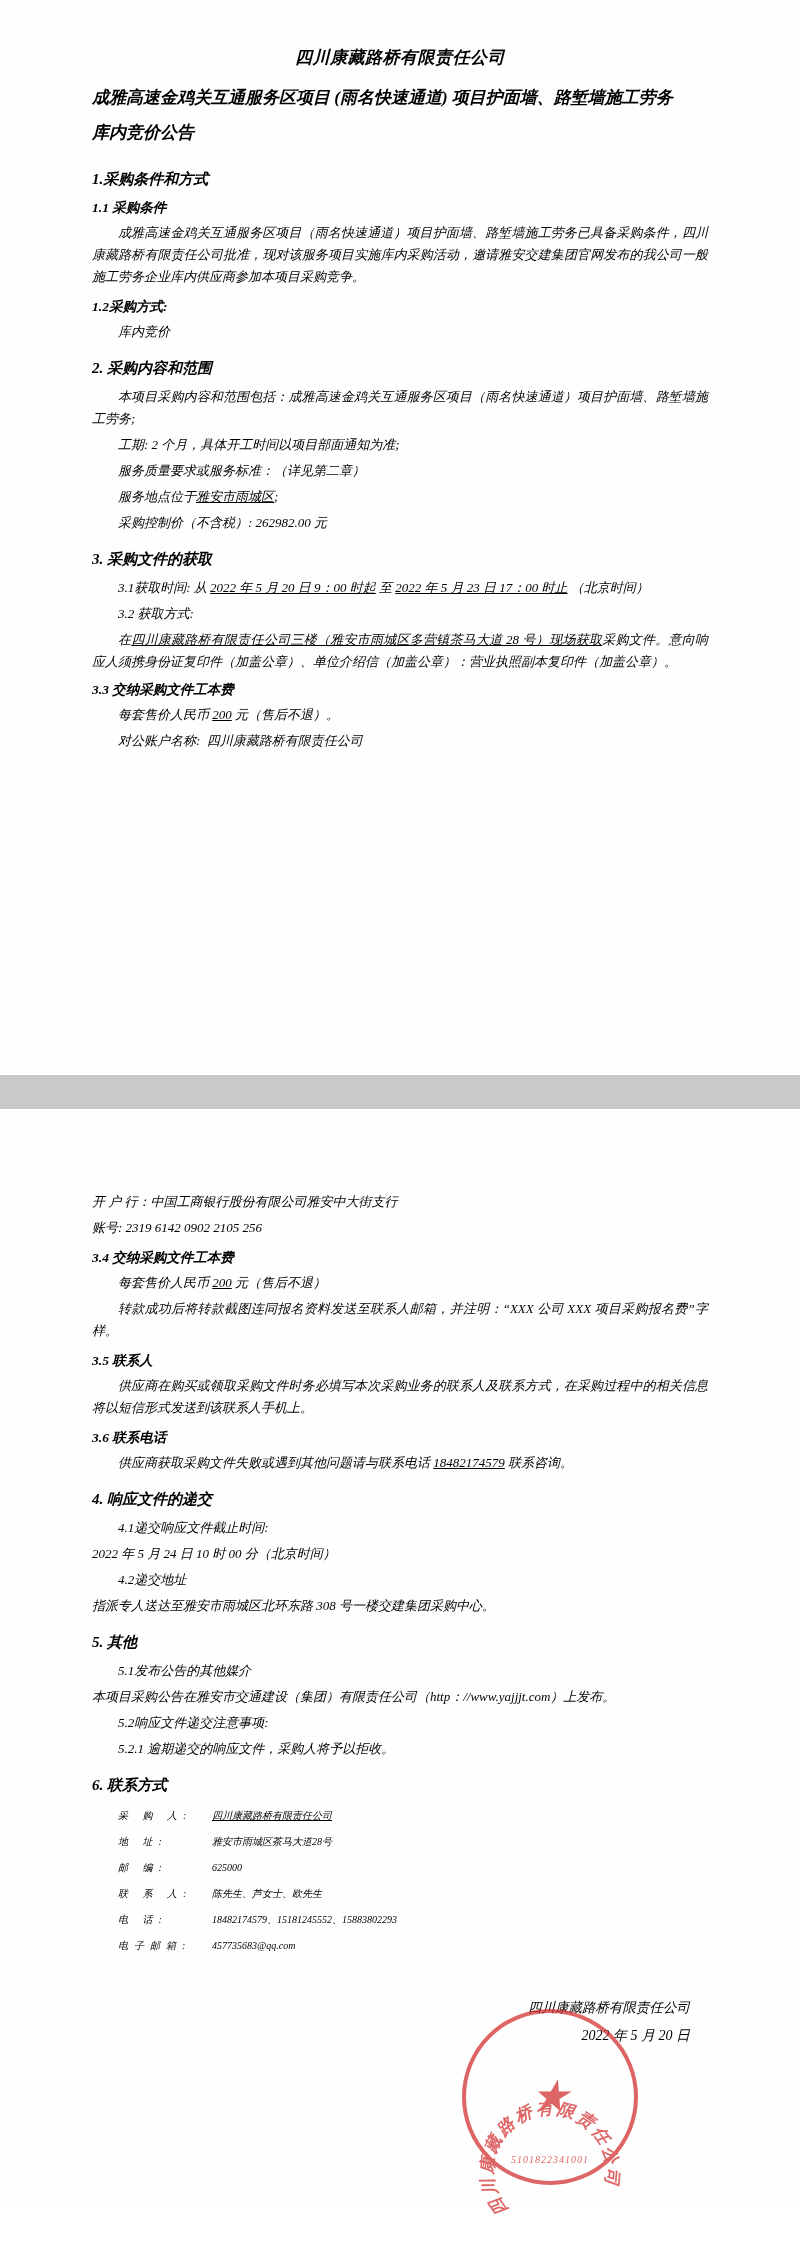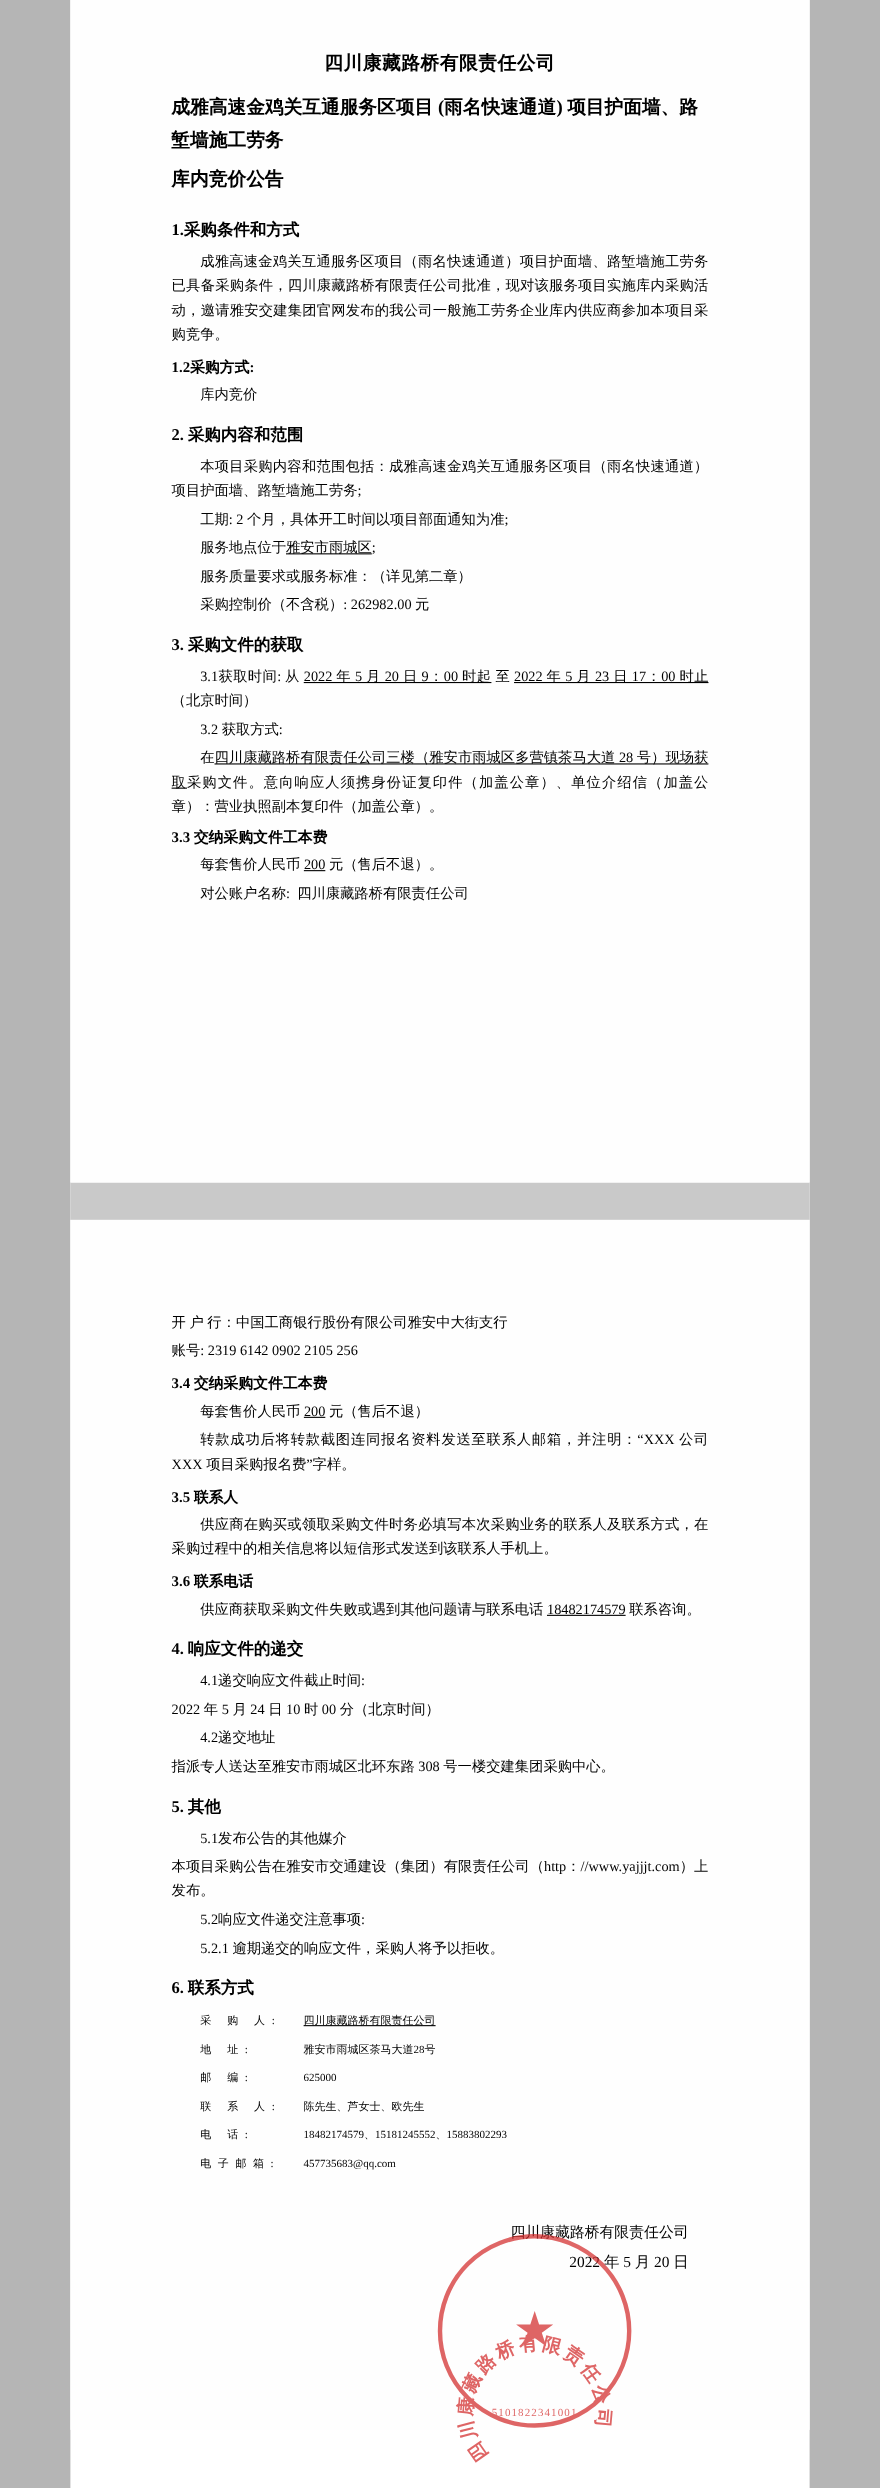--- a/index.html
+++ b/index.html
@@ -4,26 +4,27 @@
 <style>
   html, body {
     margin: 0;
     padding: 0;
     background: #b5b5b5;
   }
   body {
     font-family: "Liberation Serif", "DejaVu Serif", serif;
   }
   .page {
-    width: 672px;
+    width: 800px;
     min-height: 2262px;
     margin: 0 auto;
     background: #ffffff;
     position: relative;
     box-sizing: border-box;
+    font-style: italic;
   }
   .sheet {
     position: relative;
     background: #fefefe;
     box-sizing: border-box;
   }
   .sheet-one {
     padding: 46px 92px 10px 92px;
     min-height: 1075px;
   }
@@ -146,51 +147,52 @@
     top: 50%;
     font-size: 17px;
     font-weight: bold;
     color: #d32b2b;
     transform-origin: 0 74px;
     white-space: nowrap;
   }
   .seal .seal-num {
     position: absolute;
     left: 50%;
-    bottom: 4px;
+    bottom: 16px;
     transform: translateX(-50%);
     color: #d32b2b;
     font-size: 10px;
     letter-spacing: 1px;
     white-space: nowrap;
   }
 </style>
 </head>
 <body>
 
 <div class="page">
 
   <div class="sheet sheet-one">
 
     <h1 class="doc-title">四川康藏路桥有限责任公司</h1>
     <div class="title-line2">成雅高速金鸡关互通服务区项目 (雨名快速通道) 项目护面墙、路堑墙施工劳务</div>
     <div class="title-line3">库内竞价公告</div>
 
     <h2 class="sec">1.采购条件和方式</h2>
+    <h3 class="sub">1.1 采购条件</h3>
     <p class="para indent">成雅高速金鸡关互通服务区项目（雨名快速通道）项目护面墙、路堑墙施工劳务已具备采购条件，四川康藏路桥有限责任公司批准，现对该服务项目实施库内采购活动，邀请雅安交建集团官网发布的我公司一般施工劳务企业库内供应商参加本项目采购竞争。</p>
     <h3 class="sub">1.2采购方式:</h3>
     <p class="para indent">库内竞价</p>
 
     <h2 class="sec">2. 采购内容和范围</h2>
     <p class="para indent">本项目采购内容和范围包括：成雅高速金鸡关互通服务区项目（雨名快速通道）项目护面墙、路堑墙施工劳务;</p>
     <p class="para indent">工期: 2 个月，具体开工时间以项目部面通知为准;</p>
+    <p class="para indent">服务质量要求或服务标准：（详见第二章）</p>
     <p class="para indent">
       <span>服务地点位于</span><span class="u">雅安市雨城区</span><span>;</span>
     </p>
-    <p class="para indent">服务质量要求或服务标准：（详见第二章）</p>
     <p class="para indent">
       <span>采购控制价（不含税）:</span> <span>262982.00 元</span>
     </p>
 
     <h2 class="sec">3. 采购文件的获取</h2>
     <p class="para indent">
       <span>3.1获取时间: 从</span>
       <span class="u">2022 年 5 月 20 日 9：00 时起</span>
       <span>至</span>
       <span class="u">2022 年 5 月 23 日 17：00 时止</span>

